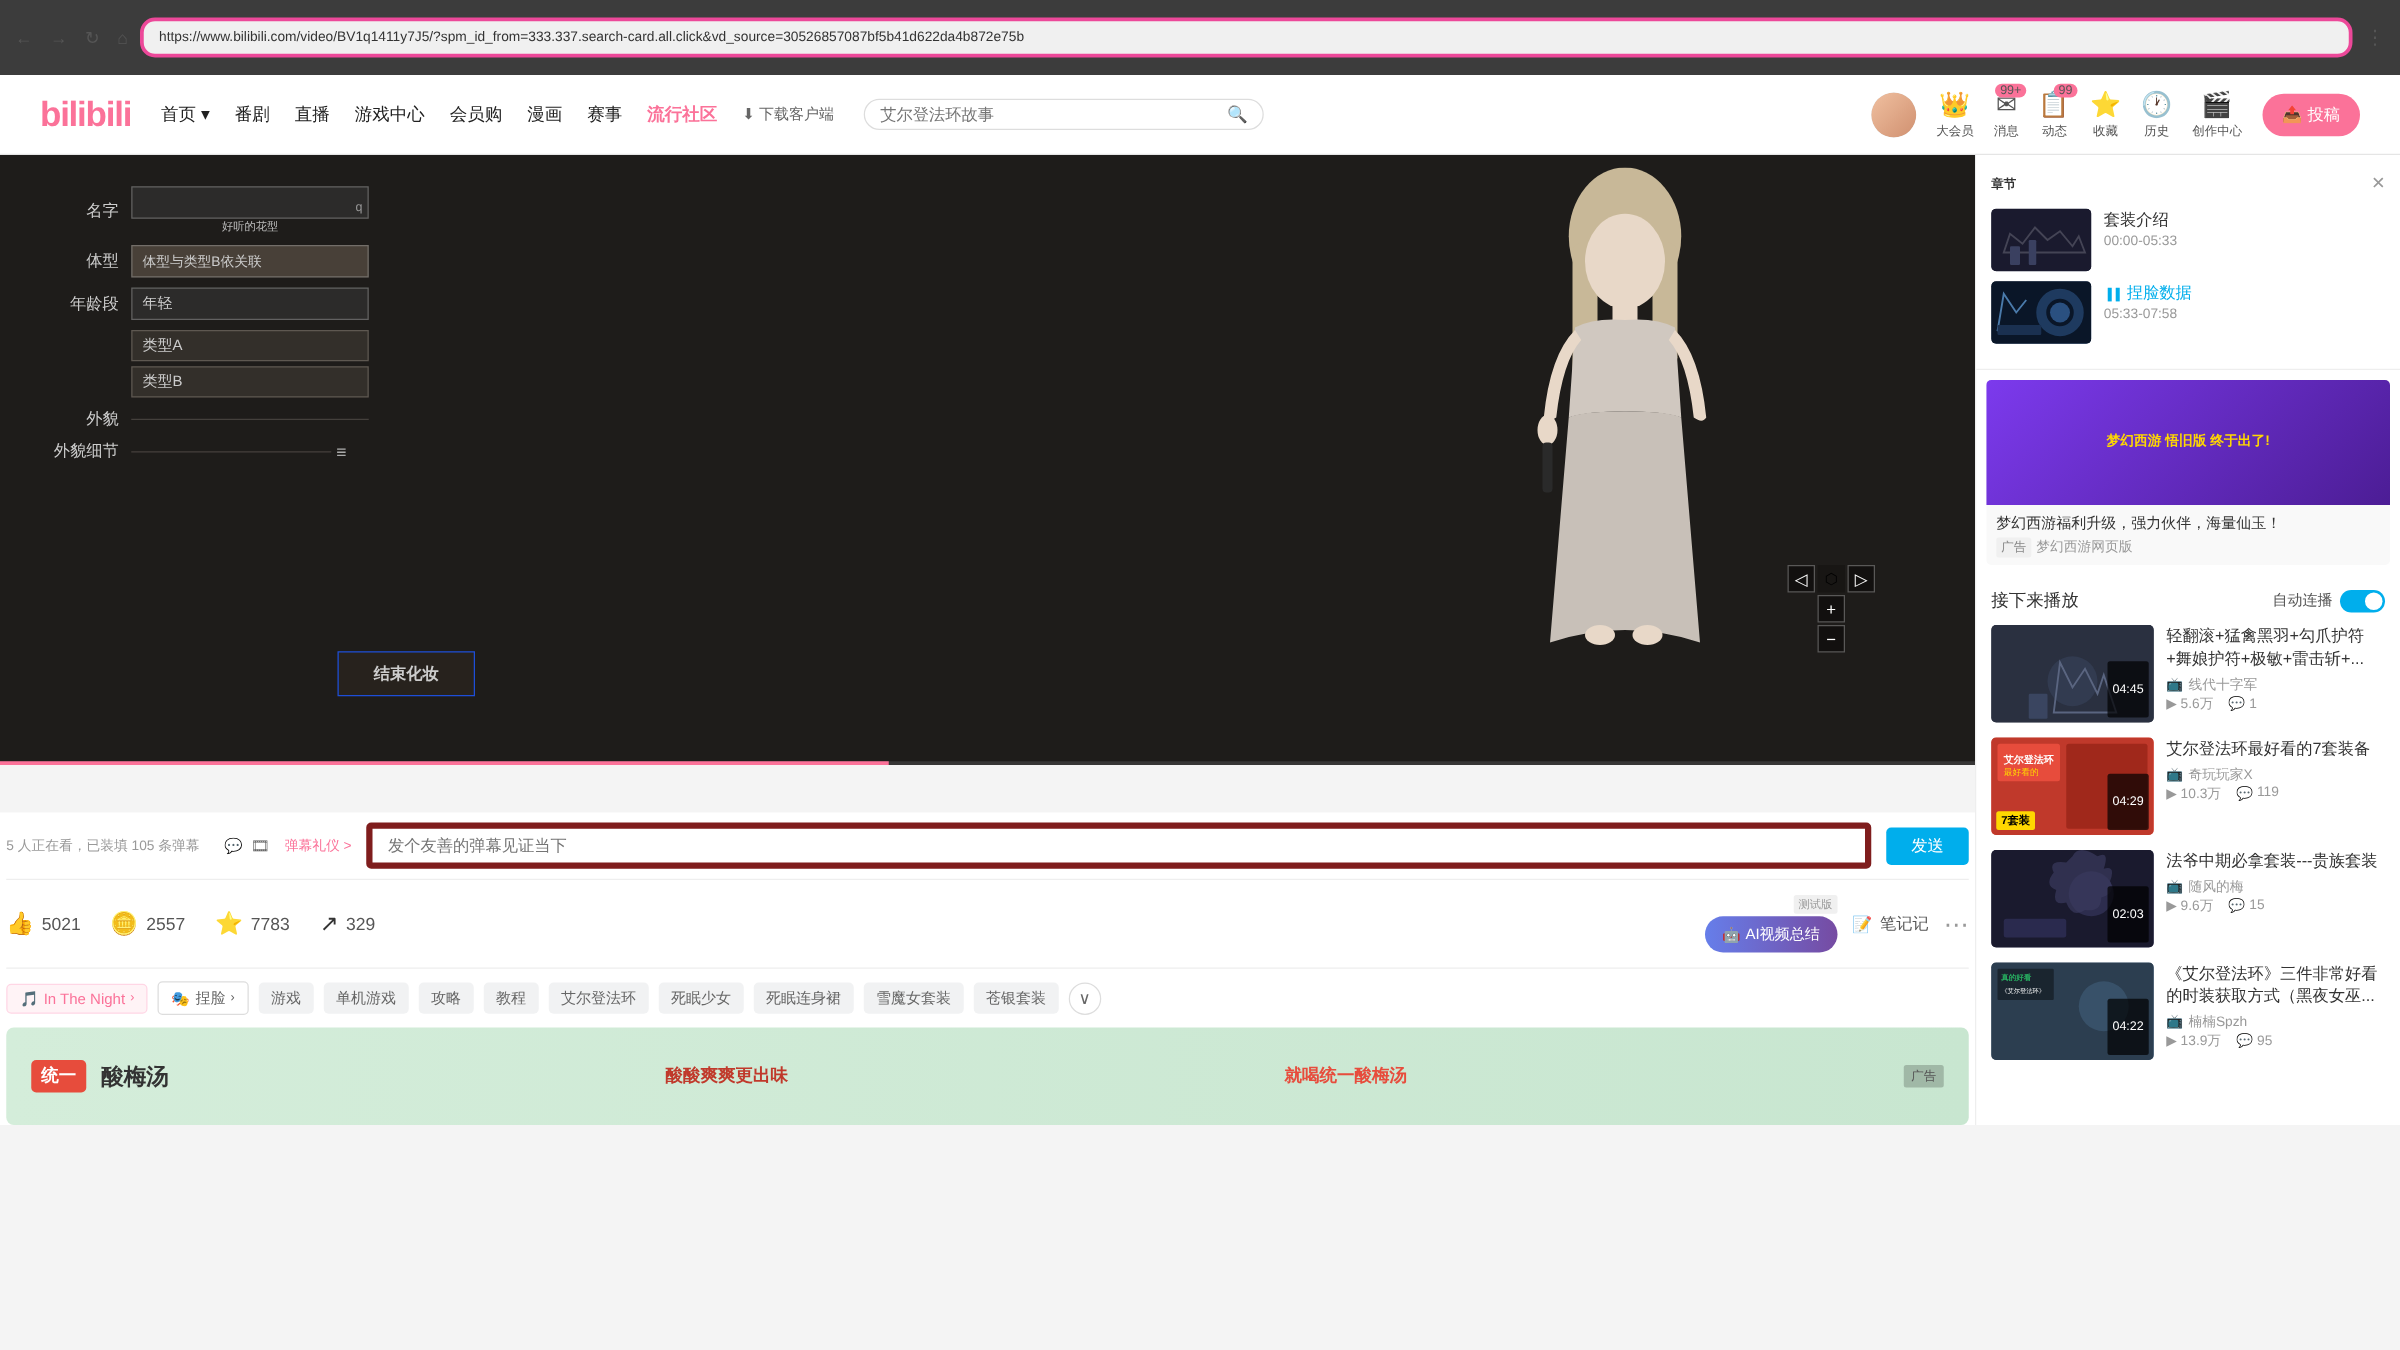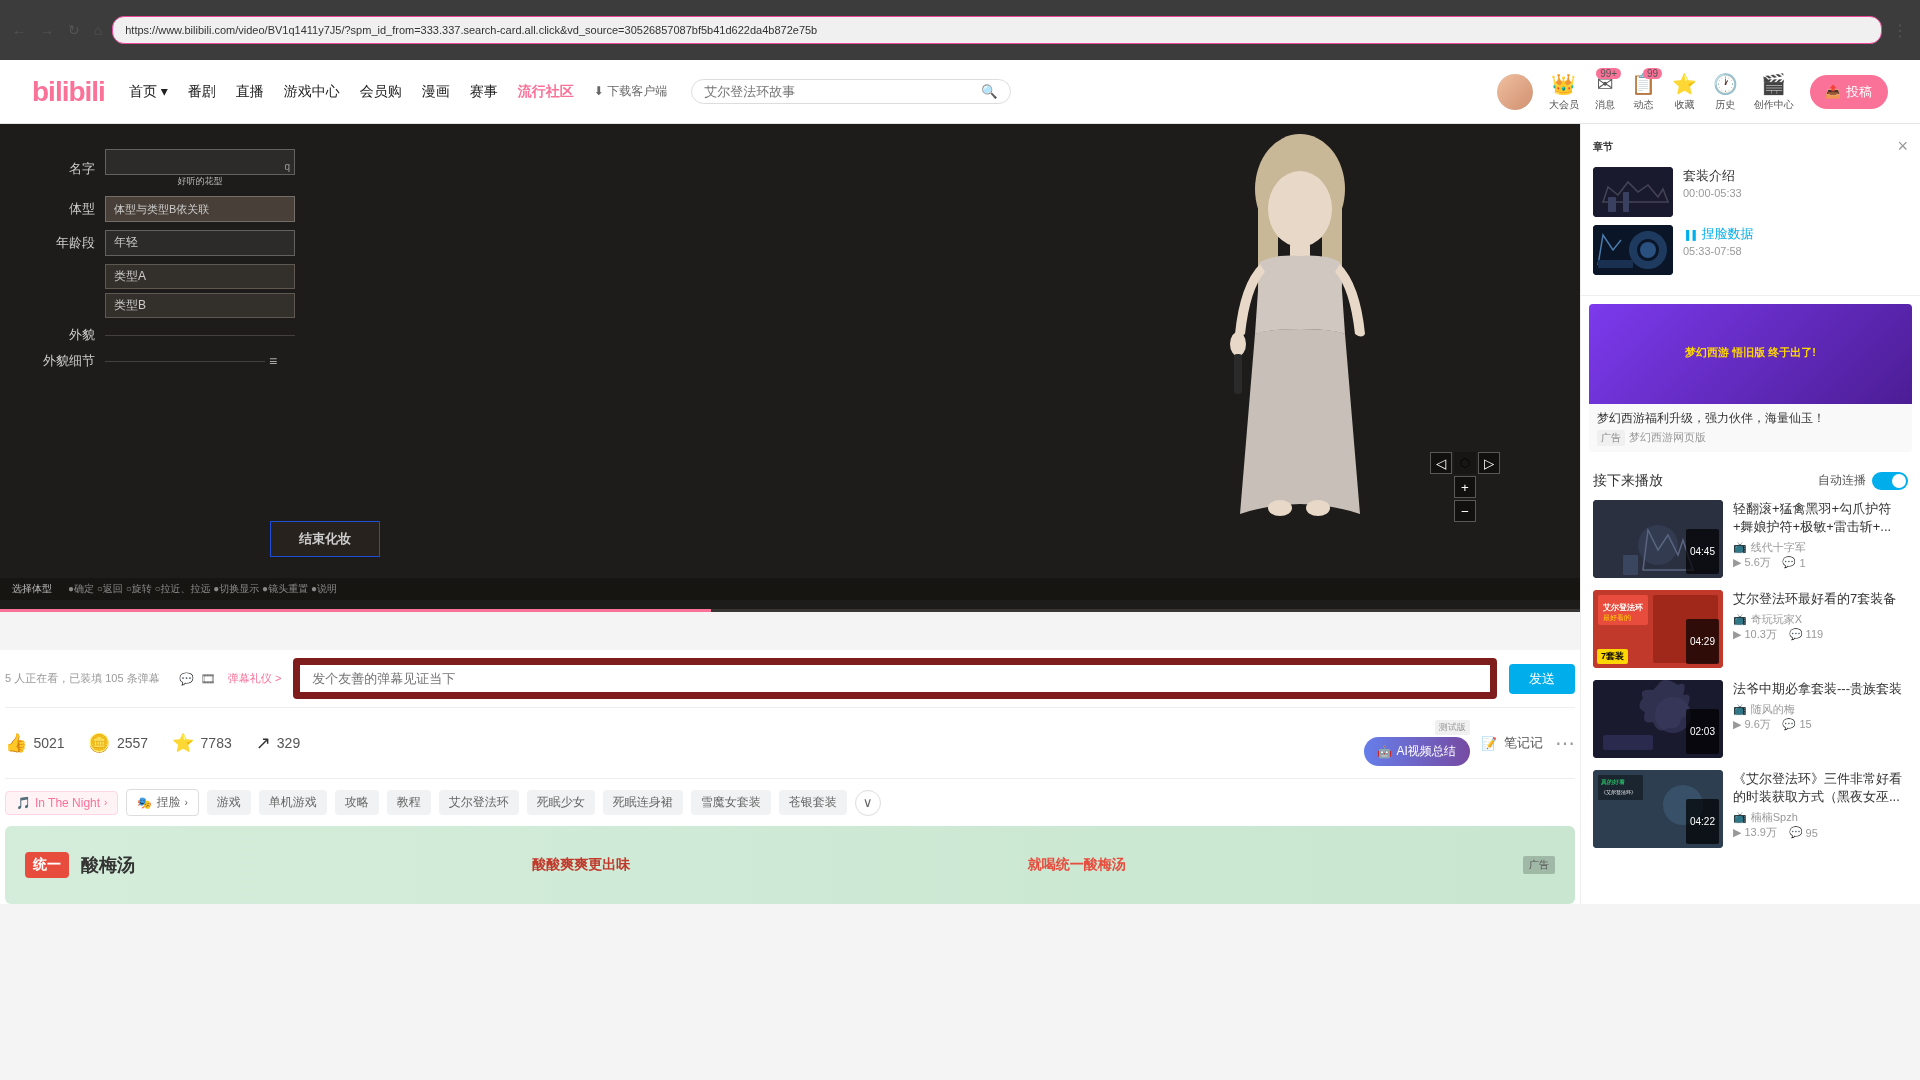--- a/index.html
+++ b/index.html
@@ -1,20 +1,20 @@
 <!DOCTYPE html>
 <html><head>
   <meta charset="utf-8">
   <style>
     * { margin: 0; padding: 0; box-sizing: border-box; }
     body { font-family: 'Microsoft YaHei', Arial, sans-serif; background: #f4f4f4; font-size: 12px; overflow-x: hidden; width: 1920px; }
     
     
     .browser-chrome { background: #3c3c3c; height: 60px; display: flex; align-items: center; padding: 0 8px; gap: 6px; }
-    .url-bar { flex: 1; background: #f0f0f0; border: 1px solid #ec4899; border-radius: 12px; padding: 7px 12px; font-size: 12px; color: #333; }
+    .url-bar { flex: 1; background: #f0f0f0; border: 3px solid #ec4899; border-radius: 12px; padding: 7px 12px; font-size: 12px; color: #333; }
     .nav-btn { background: none; border: none; color: #555; cursor: pointer; font-size: 14px; padding: 2px 4px; }
 
     
     .bili-header { background: #fff; height: 64px; display: flex; align-items: center; padding: 0 32px; gap: 24px; border-bottom: 1px solid #e5e5e5; position: relative; }
     .bili-logo { color: #fb7299; font-size: 28px; font-weight: bold; letter-spacing: -1px; white-space: nowrap; }
     .bili-nav { display: flex; align-items: center; gap: 20px; }
     .bili-nav-item { font-size: 14px; color: #212121; cursor: pointer; white-space: nowrap; }
     .bili-nav-item.special { color: #fb7299; font-weight: bold; }
     .bili-search { display: flex; align-items: center; flex: 1; max-width: 320px; border: 1px solid #ddd; border-radius: 20px; padding: 4px 12px; }
     .bili-search input { border: none; outline: none; flex: 1; font-size: 13px; color: #555; background: transparent; }
@@ -36,21 +36,21 @@
     
     
     .video-player { width: 100%; position: relative; background: #1a1a1a; }
     .video-container { width: 100%; height: 488px; background: #2a2a2a; position: relative; overflow: hidden; }
 
     
     .below-video { padding: 0 5px; background: #fff; margin-top: 38px; }
     
     
     .danmaku-bar { display: flex; align-items: center; gap: 12px; padding: 8px 0; border-bottom: 1px solid #eee; }
-    .danmaku-input { flex: 1; border: 7px solid #7f1d1d; border-radius: 4px; padding: 6px 12px; font-size: 13px; color: #999; outline: none; }
+    .danmaku-input { flex: 1; border: 5px solid #7f1d1d; border-radius: 4px; padding: 6px 12px; font-size: 13px; color: #999; outline: none; }
     .danmaku-gift { color: #fb7299; font-size: 12px; cursor: pointer; text-align: center; }
     .send-btn { background: #00aeec; color: #fff; border: none; border-radius: 4px; padding: 6px 20px; font-size: 13px; cursor: pointer; }
 
     
     .action-bar { display: flex; align-items: center; padding: 12px 0; gap: 24px; border-bottom: 1px solid #eee; }
     .action-item { display: flex; align-items: center; gap: 6px; cursor: pointer; color: #333; font-size: 14px; }
     .action-count { font-size: 14px; color: #555; }
     .action-right { margin-left: auto; display: flex; align-items: center; gap: 12px; }
     .ai-summary-btn { background: linear-gradient(90deg, #667eea, #764ba2); color: #fff; border: none; border-radius: 16px; padding: 6px 14px; font-size: 12px; cursor: pointer; display: flex; align-items: center; gap: 4px; }
     .notes-btn { display: flex; align-items: center; gap: 6px; color: #555; cursor: pointer; font-size: 13px; }
@@ -273,24 +273,20 @@
             <button style="background:rgba(0,0,0,0.4);border:1px solid rgba(255,255,255,0.3);color:#fff;width:22px;height:22px;cursor:pointer;">◁</button>
             <span style="width:22px;height:22px;background:rgba(0,0,0,0.2);display:flex;align-items:center;justify-content:center;">⬡</span>
             <button style="background:rgba(0,0,0,0.4);border:1px solid rgba(255,255,255,0.3);color:#fff;width:22px;height:22px;cursor:pointer;">▷</button>
           </div>
           <button style="background:rgba(0,0,0,0.4);border:1px solid rgba(255,255,255,0.3);color:#fff;width:22px;height:22px;cursor:pointer;">+</button>
           <button style="background:rgba(0,0,0,0.4);border:1px solid rgba(255,255,255,0.3);color:#fff;width:22px;height:22px;cursor:pointer;">−</button>
         </div>
 
         <button style="position:absolute;bottom:55px;left:270px;background:rgba(40,35,30,0.9);border:1px solid #1d4ed8;color:#ccc;padding:8px 28px;font-size:13px;cursor:pointer;font-weight:bold;">结束化妆</button>
 
-        <div style="position:absolute;bottom:12px;left:0;right:0;background:rgba(20,18,16,0.7);padding:4px 12px;display:flex;align-items:center;gap:16px;">
-          <span style="color:#bbb;font-size:10px;">选择体型</span>
-          <span style="color:#888;font-size:10px;">●确定 ○返回 ○旋转 ○拉近、拉远 ●切换显示 ●镜头重置 ●说明</span>
-        </div>
 
         <div style="position:absolute;bottom:0;left:0;right:0;height:3px;background:rgba(80,80,80,0.5);">
           <div style="height:100%;background:#fb7299;width:45%;"></div>
         </div>
       </div>
     </div>
 
     <div class="below-video">
 
       <div class="danmaku-bar">

